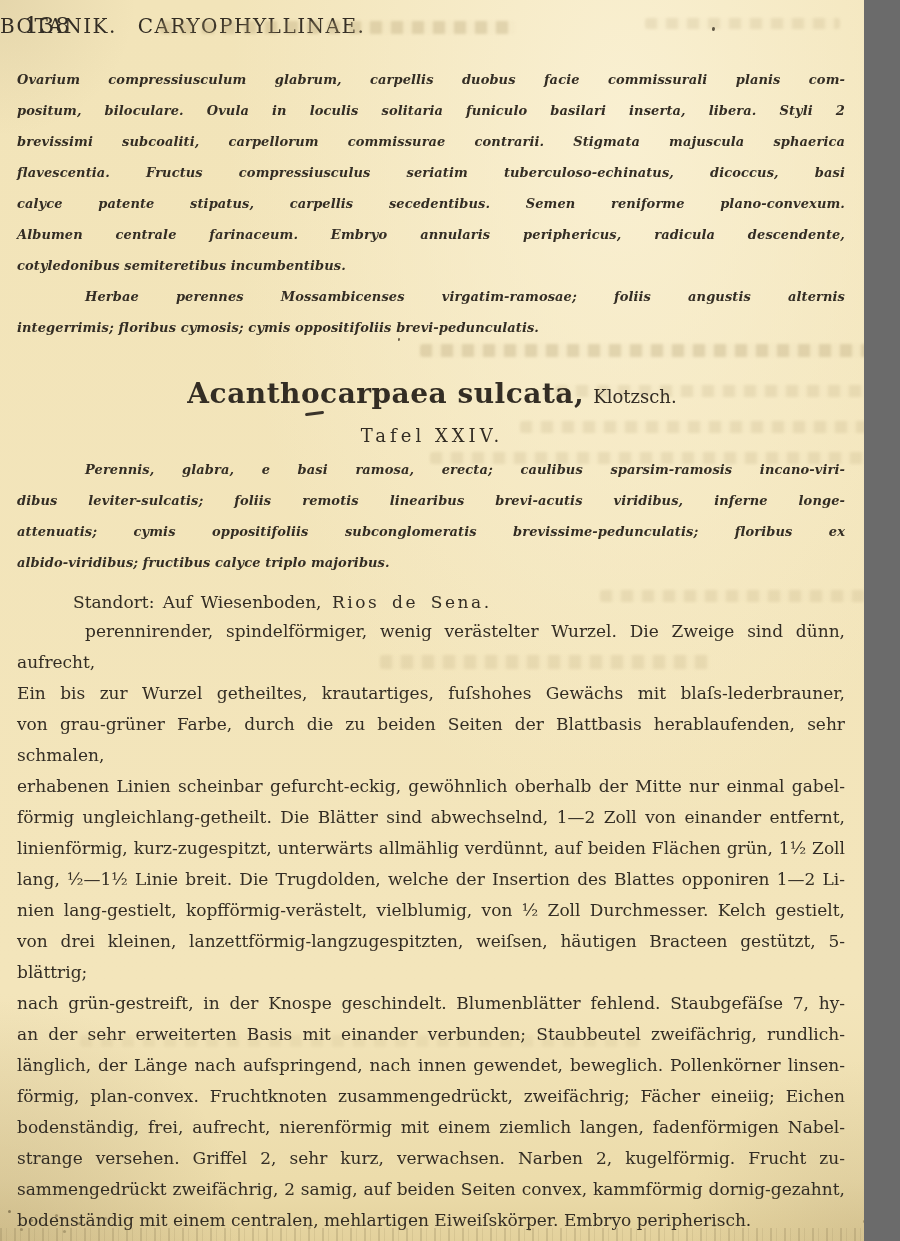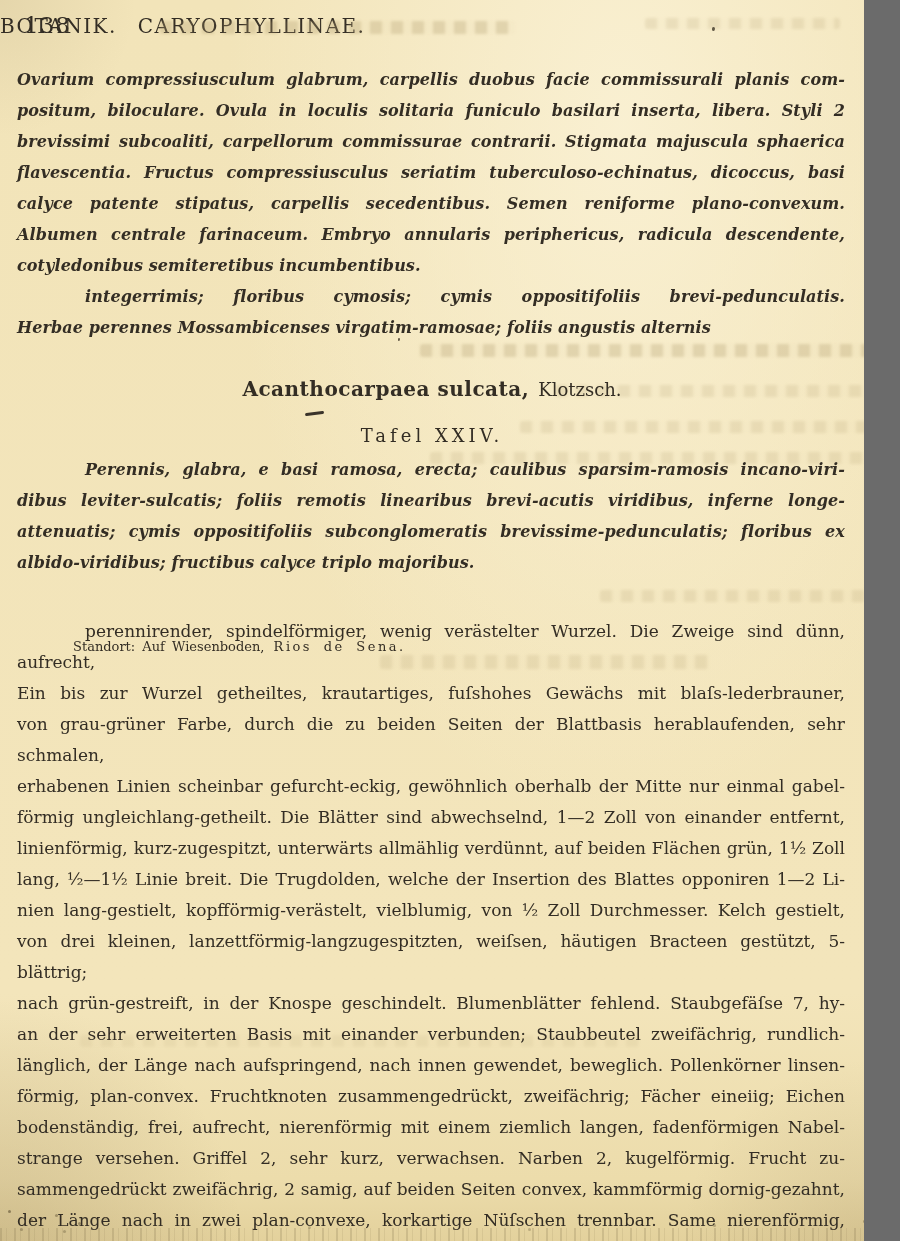--- a/index.html
+++ b/index.html
@@ -12,39 +12,39 @@
       radial-gradient(circle at 100% 100%, rgba(150,130,88,.20), rgba(150,130,88,0) 12%),
       radial-gradient(circle at 0% 0%, rgba(150,130,88,.14), rgba(150,130,88,0) 9%),
       linear-gradient(180deg,#f2e4b9 0%,#f3e5bb 80%,#ecdcab 95%,#e3d19c 100%);
   }
   
   .pagenum{position:absolute;left:24px;top:12px;font-size:23px;letter-spacing:1px;}
   .runhead{position:absolute;left:0;right:0;top:14px;
            font-size:20px;letter-spacing:1.5px;word-spacing:13px;}
   
   .flow{position:absolute;left:17px;right:19px;}
-  .latin{font-style:italic;font-weight:bold;font-size:16px;line-height:31px;
+  .latin{font-style:italic;font-weight:bold;font-size:13px;line-height:31px;
          letter-spacing:.1px;}
   .german{font-size:17px;line-height:31px;}
   .tl{text-align:justify;text-align-last:justify;}
   .para .tl:last-child{text-align-last:left;}
   .ind .tl:first-child{text-indent:68px;}
   #diagnosis{top:64px;}
   #sp-diag{top:454px;}
   #description{top:616px;}
   
   #species-head{position:absolute;top:377px;left:0;right:0;text-align:center;}
-  .sp-name{font-weight:bold;font-size:20px;letter-spacing:.5px;}
+  .sp-name{font-weight:bold;font-size:28px;letter-spacing:.5px;}
   .sp-author{font-size:18px;margin-left:9px;}
   .squiggle{position:absolute;top:412px;left:305px;width:19px;height:2.5px;
             background:#3a332a;border-radius:2px;transform:rotate(-7deg);}
   #plate{position:absolute;top:425px;left:0;right:0;text-align:center;
          font-size:18px;letter-spacing:4px;}
   
-  #standort{position:absolute;top:588px;left:17px;right:19px;font-size:13px;line-height:28px;margin-top:45px;}
+  #standort{position:absolute;top:588px;left:17px;right:19px;font-size:17px;line-height:28px;}
   #standort .lead{margin-left:56px;word-spacing:3px;}
   .sperr{letter-spacing:2.5px;margin-left:5px;word-spacing:5px;}
   
   .ghost{position:absolute;height:13px;border-radius:3px;filter:blur(1.7px);opacity:.5;
     background:repeating-linear-gradient(90deg, rgba(176,156,110,.62) 0 12px,
                rgba(176,156,110,.06) 12px 21px);}
   .ghost.lite{opacity:.3;}
   .noise-bottom{position:absolute;left:0;right:0;bottom:0;height:13px;opacity:.55;
     filter:blur(.5px);
     background:repeating-linear-gradient(90deg, rgba(118,103,68,.38) 0 2px,
@@ -83,22 +83,22 @@
     <div class="para latin">
         <div class="tl">Ovarium compressiusculum glabrum, carpellis duobus facie commissurali planis com-</div>
         <div class="tl">positum, biloculare. Ovula in loculis solitaria funiculo basilari inserta, libera. Styli 2</div>
         <div class="tl">brevissimi subcoaliti, carpellorum commissurae contrarii. Stigmata majuscula sphaerica</div>
         <div class="tl">flavescentia. Fructus compressiusculus seriatim tuberculoso-echinatus, dicoccus, basi</div>
         <div class="tl">calyce patente stipatus, carpellis secedentibus. Semen reniforme plano-convexum.</div>
         <div class="tl">Albumen centrale farinaceum. Embryo annularis periphericus, radicula descendente,</div>
         <div class="tl">cotyledonibus semiteretibus incumbentibus.</div>
       </div>
     <div class="para latin ind">
+        <div class="tl">Herbae perennes Mossambicenses virgatim-ramosae; foliis angustis alternis</div>
         <div class="tl">integerrimis; floribus cymosis; cymis oppositifoliis brevi-pedunculatis.</div>
-        <div class="tl">Herbae perennes Mossambicenses virgatim-ramosae; foliis angustis alternis</div>
       </div>
   </div>
 
   <div id="species-head">
     <span class="sp-name">Acanthocarpaea sulcata,</span><span class="sp-author">Klotzsch.</span>
   </div>
   <div class="squiggle"></div>
   <div id="plate">Tafel XXIV.</div>
 
   <div class="flow para latin ind" id="sp-diag">
@@ -123,21 +123,20 @@
       <div class="tl">lang, ½—1½ Linie breit. Die Trugdolden, welche der Insertion des Blattes opponiren 1—2 Li-</div>
       <div class="tl">nien lang-gestielt, kopfförmig-verästelt, vielblumig, von ½ Zoll Durchmesser. Kelch gestielt,</div>
       <div class="tl">von drei kleinen, lanzettförmig-langzugespitzten, weiſsen, häutigen Bracteen gestützt, 5-blättrig;</div>
       <div class="tl">nach grün-gestreift, in der Knospe geschindelt. Blumenblätter fehlend. Staubgefäſse 7, hy-</div>
       <div class="tl">an der sehr erweiterten Basis mit einander verbunden; Staubbeutel zweifächrig, rundlich-</div>
       <div class="tl">länglich, der Länge nach aufspringend, nach innen gewendet, beweglich. Pollenkörner linsen-</div>
       <div class="tl">förmig, plan-convex. Fruchtknoten zusammengedrückt, zweifächrig; Fächer eineiig; Eichen</div>
       <div class="tl">bodenständig, frei, aufrecht, nierenförmig mit einem ziemlich langen, fadenförmigen Nabel-</div>
       <div class="tl">strange versehen. Griffel 2, sehr kurz, verwachsen. Narben 2, kugelförmig. Frucht zu-</div>
       <div class="tl">sammengedrückt zweifächrig, 2 samig, auf beiden Seiten convex, kammförmig dornig-gezahnt,</div>
-      <div class="tl">der Länge nach in zwei plan-convexe, korkartige Nüſschen trennbar. Same nierenförmig,</div>
       <div class="tl">bodenständig mit einem centralen, mehlartigen Eiweiſskörper. Embryo peripherisch.</div>
     </div>
 
   <div class="dot" style="left:712px;top:27px;"></div>
   <div class="dot" style="left:307px;top:140px;width:2px;height:3px;"></div>
   <div class="dot" style="left:398px;top:338px;width:2px;height:3px;"></div>
   <div class="speck"></div>
   <div class="noise-bottom"></div>
 
 </div>

